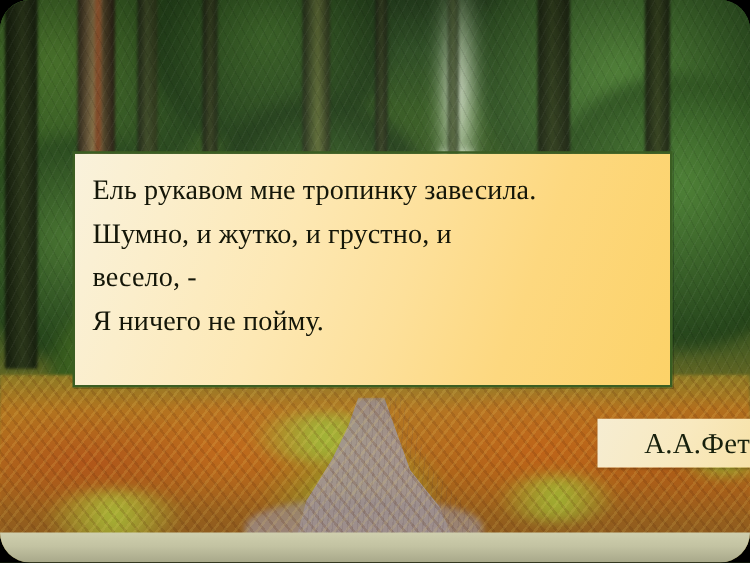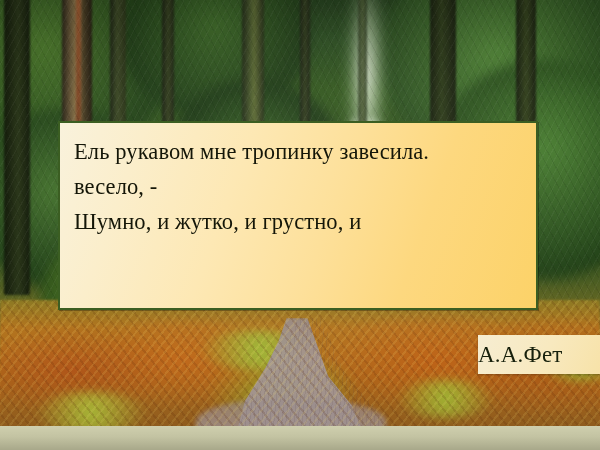--- a/index.html
+++ b/index.html
@@ -11,20 +11,21 @@
   body {
     font-family: "Liberation Serif", "DejaVu Serif", serif;
   }
 
   .slide {
     position: relative;
     width: 600px;
     height: 450px;
     overflow: hidden;
     background: #2c4a1e;
+    border-radius: 24px;
   }
 
   
   .photo {
     position: absolute;
     inset: 0;
     overflow: hidden;
   }
 
   
@@ -255,21 +256,21 @@
   .attrib-box {
     position: absolute;
     left: 478px;
     top: 335px;
     width: 122px;
     height: 39px;
     box-sizing: border-box;
     background: linear-gradient(115deg, #f6edd2 0%, #f8e9bf 55%, #f7e2a8 100%);
     display: flex;
     align-items: center;
-    justify-content: flex-start;
+    justify-content: flex-end;
     box-shadow: 0 1px 2px rgba(0,0,0,0.25);
   }
   .attrib-text {
     font-size: 23px;
     color: #17200c;
     white-space: nowrap;
     letter-spacing: 0.2px;
   }
 </style>
 </head>
@@ -316,21 +317,22 @@
     <div class="path2"></div>
     <div class="path-tex"></div>
     <div class="floor-tex"></div>
 
     <div class="grade"></div>
     <div class="bottom-band"></div>
   </div>
 
   <div class="poem-box">
     <div class="poem-line">Ель рукавом мне тропинку завесила.</div>
+    <div class="poem-line">Шумно, и жутко, и грустно, и</div>
     <div class="poem-line">весело, -</div>
-    <div class="poem-line">Шумно, и жутко, и грустно, и</div>
+    <div class="poem-line">Я ничего не пойму.</div>
   </div>
 
   <div class="attrib-box">
     <span class="attrib-text">А.А.Фет</span>
   </div>
 
 </div>
 
 </body></html>

